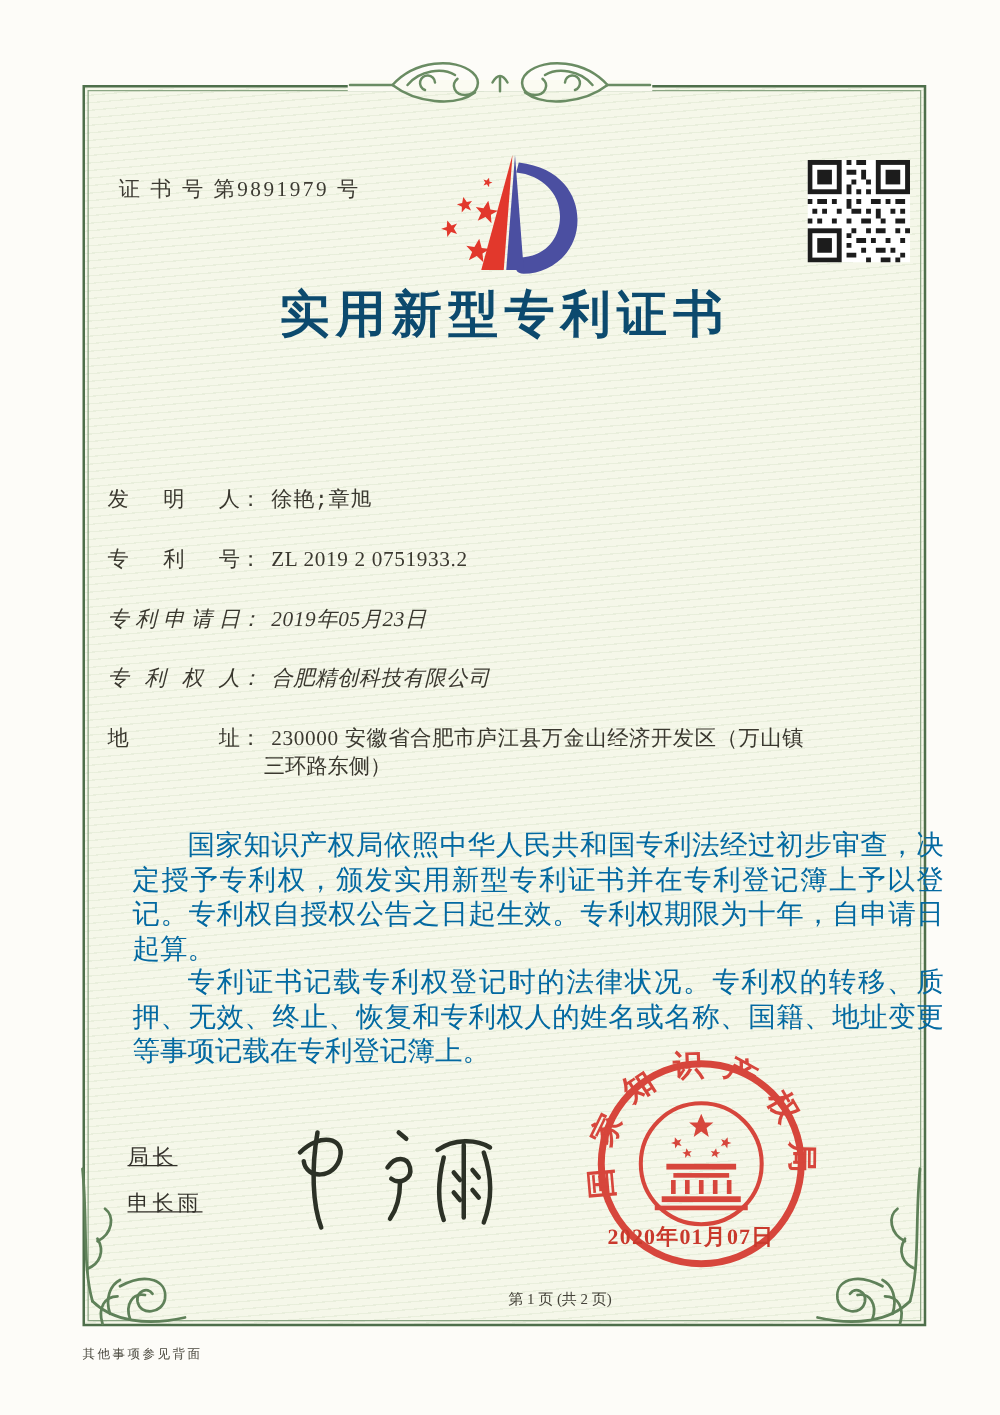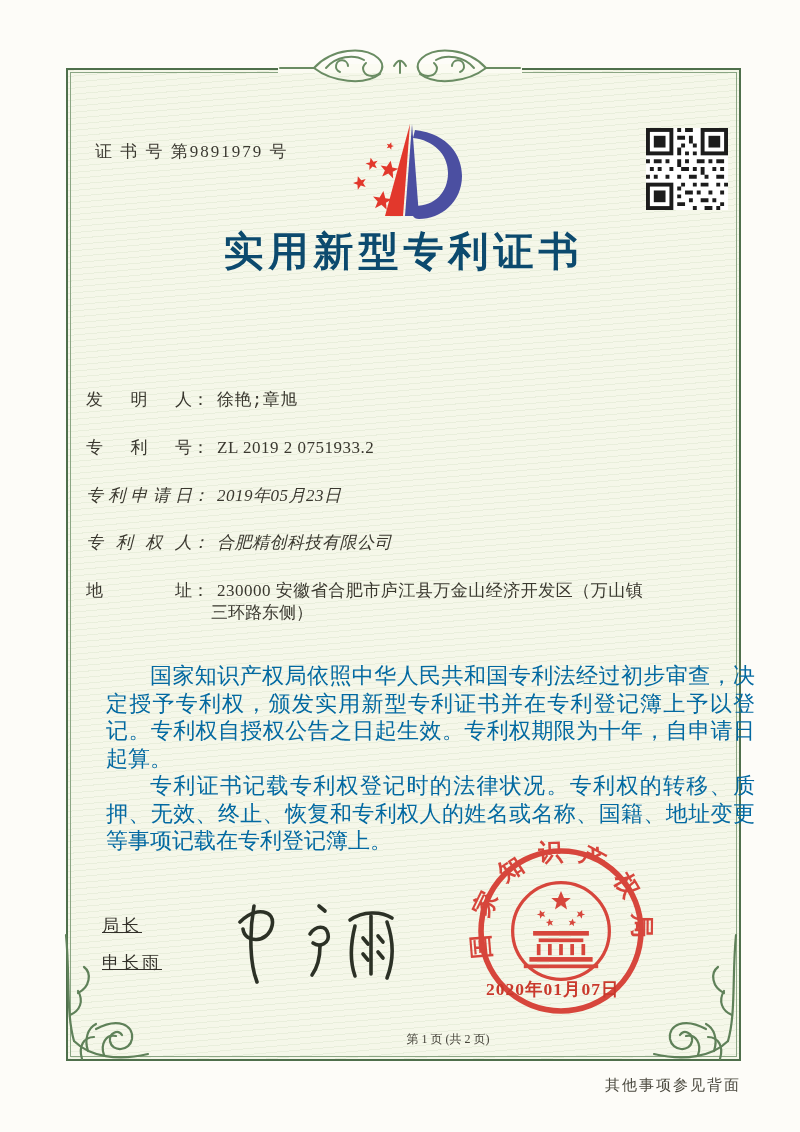--- a/index.html
+++ b/index.html
@@ -30,21 +30,21 @@
   .fcolon{display:inline-block;margin-right:8px;}
   .fvalue{letter-spacing:0.5px;}
   .addr2{left:211px;top:601px;font-size:17px;color:#3a382f;}
   .grant-no{position:absolute;left:334px;top:0;}
   .body-text{left:86px;top:662px;width:649px;font-size:22px;line-height:27.5px;
              color:#0369a1;text-align:justify;margin-left:20px;}
   .body-text p{margin:0;text-indent:2em;}
   .signer{left:102px;font-size:17px;letter-spacing:3px;color:#33312a;text-decoration:underline;}
   .seal-date{left:486px;top:977px;font-size:17.5px;font-weight:600;color:#c9392c;letter-spacing:1px;}
   .page-foot{left:66px;top:1031px;width:764px;text-align:center;font-size:12px;color:#45433a;}
-  .back-note{left:66px;top:1076px;width:675px;text-align:right;font-size:15px;color:#4a483e;letter-spacing:2px;}
+  .back-note{left:66px;top:1076px;width:675px;text-align:left;font-size:10px;color:#4a483e;letter-spacing:2px;}
   svg{display:block;}
 </style>
 </head>
 <body>
 
 <div class="page">
 
   <div class="frame"></div>
 
   <svg class="abs" style="left:278px;top:42px;" width="244" height="52" viewBox="0 0 244 52">

